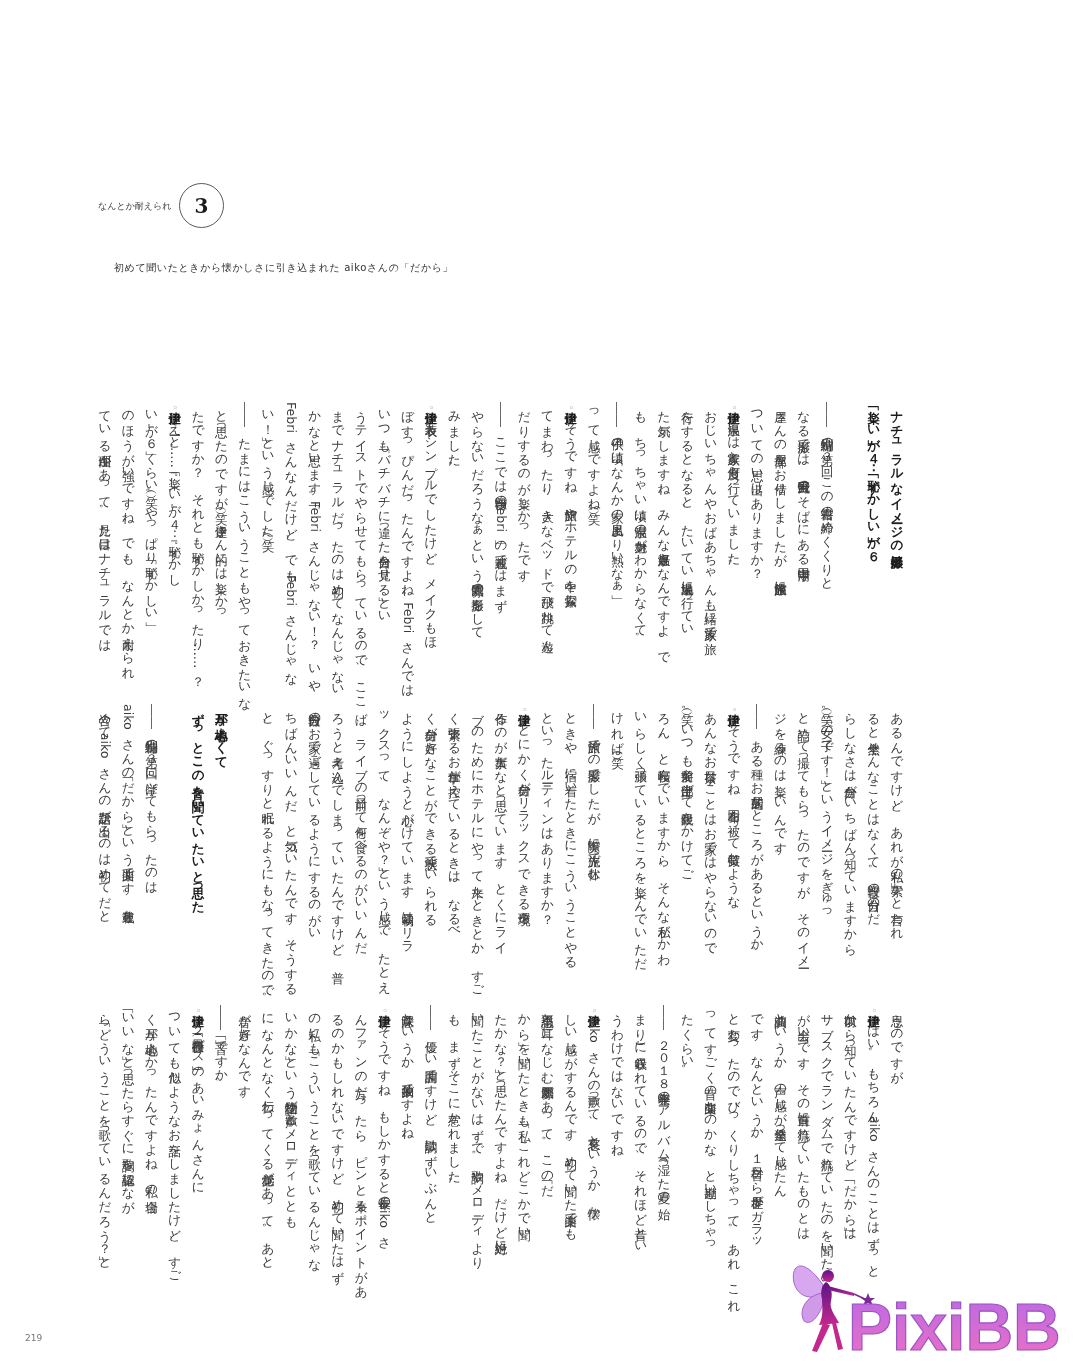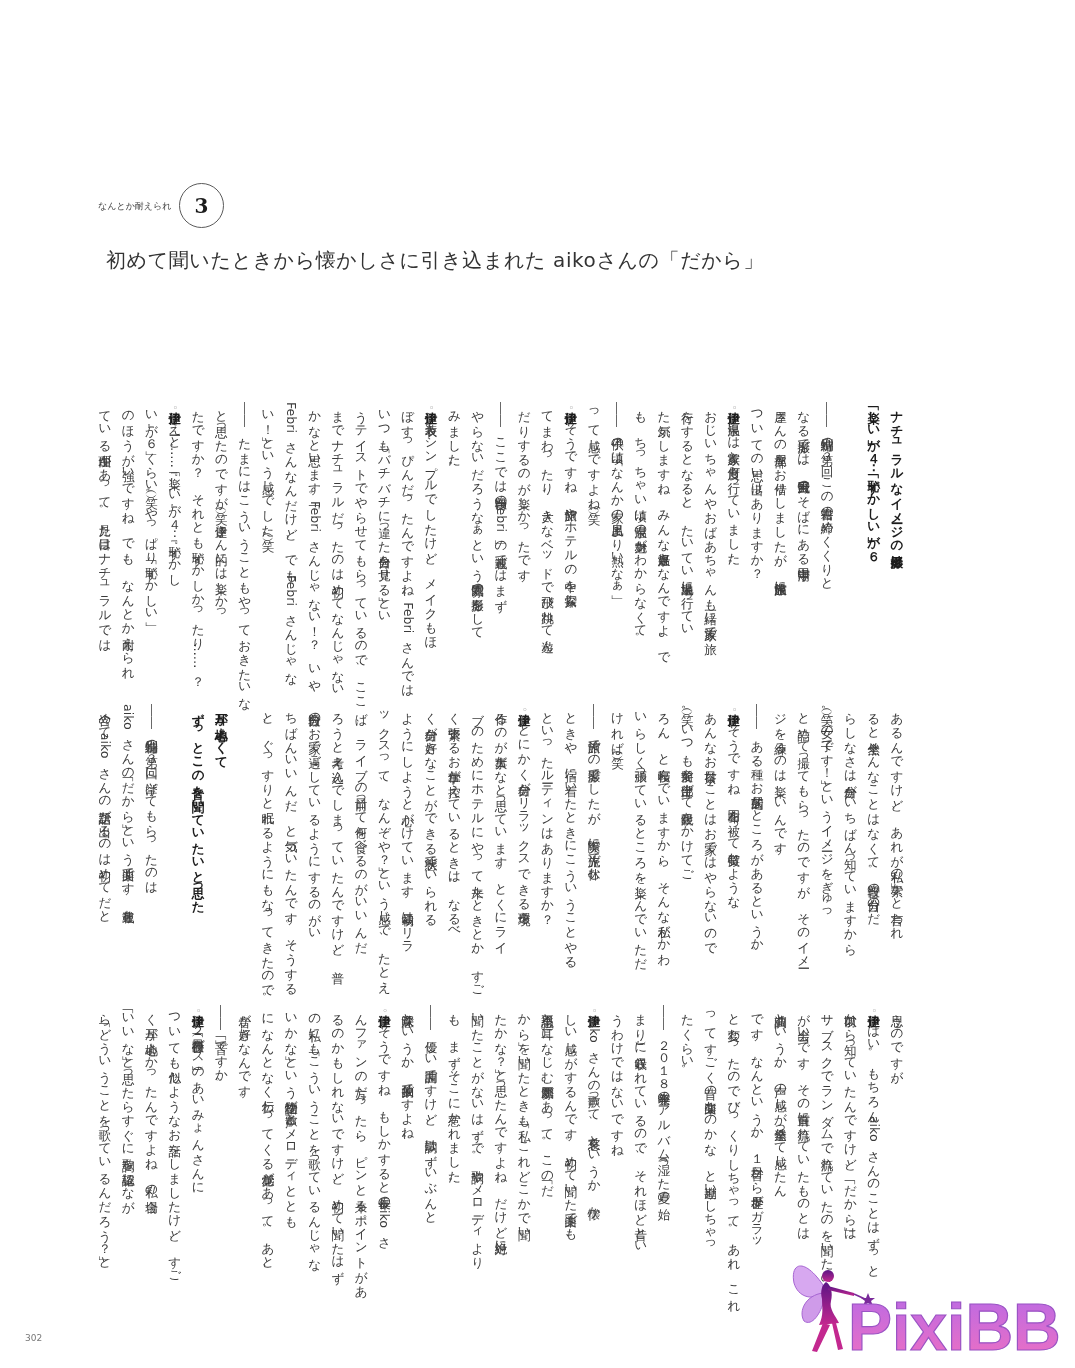--- a/index.html
+++ b/index.html
@@ -16,22 +16,22 @@
   .part-circle {
     position: absolute; left: 179px; top: 183px; width: 43px; height: 43px;
     border: 1px solid var(--rule, #5a5a5a); border-radius: 50%;
     display: flex; align-items: center; justify-content: center;
   }
   .part-number {
     font-family: "DejaVu Serif", serif; font-weight: bold; font-size: 20px;
     color: #1c1c1c; line-height: 1;
   }
   .title {
-    position: absolute; left: 98px; top: 243px; margin: 8px;
-    font-size: 20px; line-height: 18px; font-weight: normal;
+    position: absolute; left: 98px; top: 243px; margin: 16px;
+    font-size: 10px; line-height: 18px; font-weight: normal;
     letter-spacing: 0.6px; color: #333; white-space: nowrap;
   }
   .block {
     position: absolute; left: 93px; width: 816px; height: 266px;
     writing-mode: vertical-rl; text-orientation: mixed;
     font-size: 12.6px; line-height: 23.3px;
     color: var(--body-text, #3b3b3b);
     font-family: "DejaVu Sans", sans-serif;
   }
   .block-top { top: 402px; }
@@ -162,21 +162,21 @@
     <div class="col body">になんとなく伝わってくる感覚があって。あと、</div>
     <div class="col body">音が好きなんです。</div>
     <div class="col question"><span class="dash">――</span><span class="txt">「音」ですか。</span></div>
     <div class="col speaker"><span class="spk">伊達</span><span class="mark">◦</span><span class="txt">２曲目（「夜行バス」）のあいみょんさんに</span></div>
     <div class="col body">ついても似たようなお話をしましたけど、すご</div>
     <div class="col body">く耳が心地よかったんですよね。私の場合、</div>
     <div class="col body">「いいな」と思ったらすぐに歌詞を確認しなが</div>
     <div class="col body">ら「どういうことを歌っているんだろう？」と</div>
   </div>
 
-<span class="page-number">302</span>
+<span class="page-number">219</span>
 
 <svg class="wm" width="285" height="113" viewBox="0 0 285 113">
   <defs>
     <linearGradient id="wmText" x1="0" y1="0" x2="0" y2="1">
       <stop offset="0" style="stop-color: var(--watermark-top, #b86ae6)"></stop>
       <stop offset="1" style="stop-color: var(--watermark-bottom, #ee6fc2)"></stop>
     </linearGradient>
     <linearGradient id="wmBody" x1="0" y1="0" x2="0" y2="1">
       <stop offset="0" stop-color="#5b1485"></stop>
       <stop offset="1" stop-color="#c3288f"></stop>

